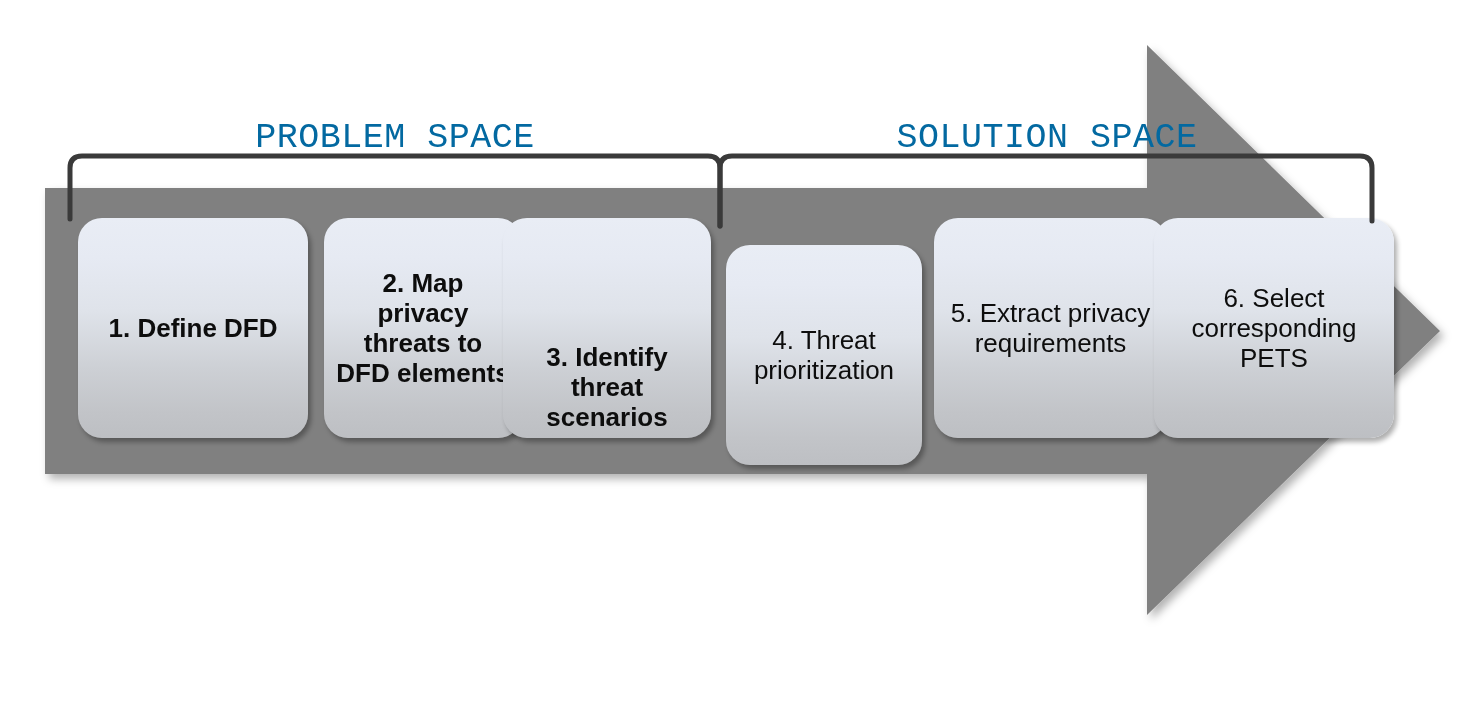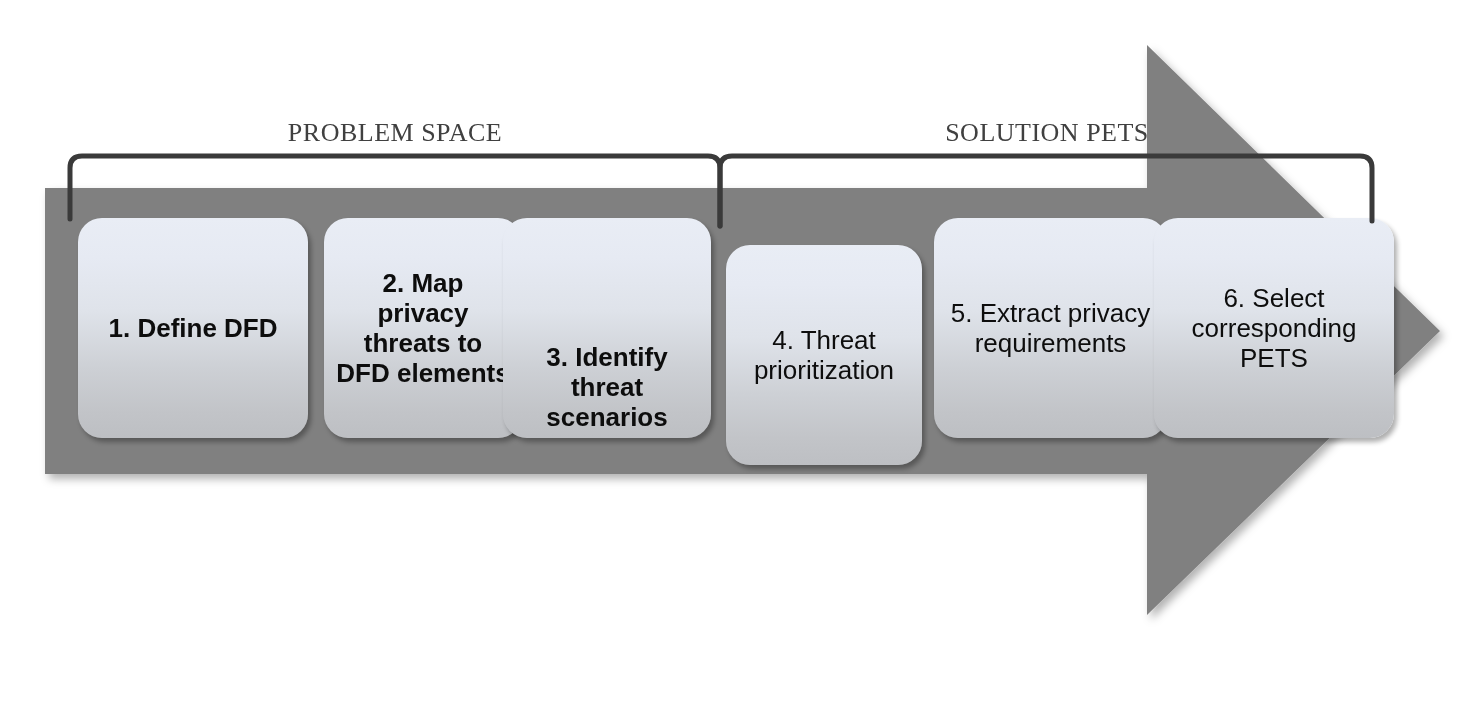--- a/index.html
+++ b/index.html
@@ -27,24 +27,24 @@
     position: absolute;
     left: 0; top: 0;
     width: 1472px;
     height: 711px;
     pointer-events: none;
   }
 
   
   .bracket-label {
     position: absolute;
-    font-size: 26px;
+    font-size: 35px;
     letter-spacing: 0.5px;
-    color: #404040;
-    font-family: Liberation Serif, serif;
+    color: #0369a1;
+    font-family: Liberation Mono, monospace;
     font-weight: 400;
     white-space: nowrap;
     text-align: center;
   }
   #label-problem {
     left: 70px;
     top: 118px;
     width: 650px;
   }
   #label-solution {
@@ -152,15 +152,15 @@
     <path d="M 720 226
              L 720 168
              Q 720 156 732 156
              L 1360 156
              Q 1372 156 1372 168
              L 1372 221" fill="none" stroke="#3a3a3a" stroke-width="5" stroke-linecap="round" stroke-linejoin="round"></path>
   </svg>
 
   <div class="bracket-label" id="label-problem">PROBLEM SPACE</div>
 
-  <div class="bracket-label" id="label-solution">SOLUTION PETS</div>
+  <div class="bracket-label" id="label-solution">SOLUTION SPACE</div>
 
 </div>
 
 </body></html>

